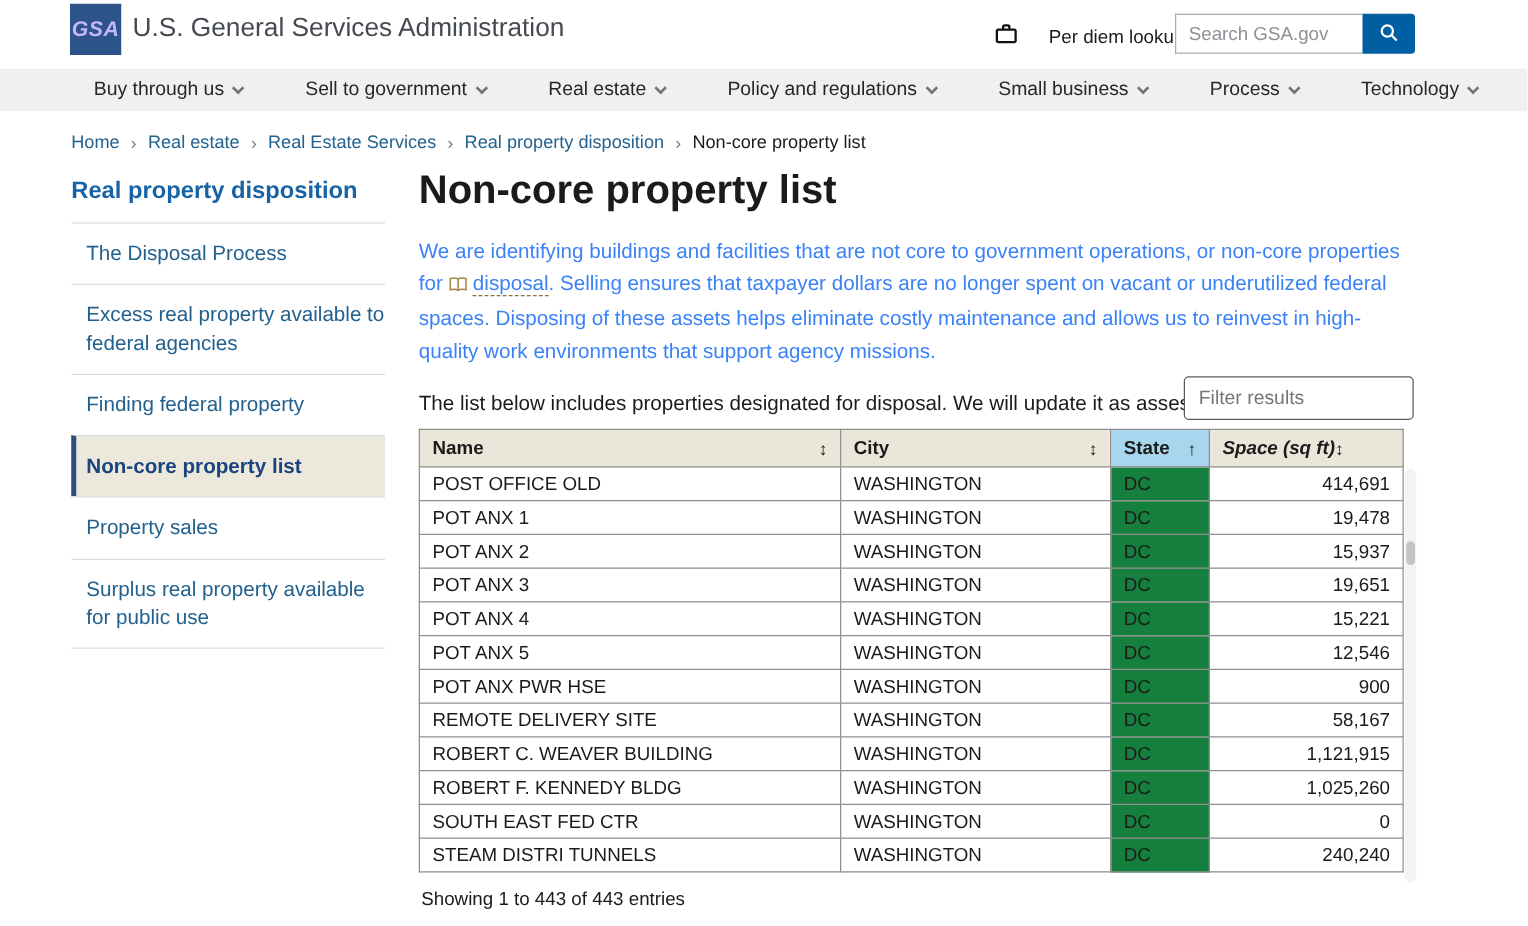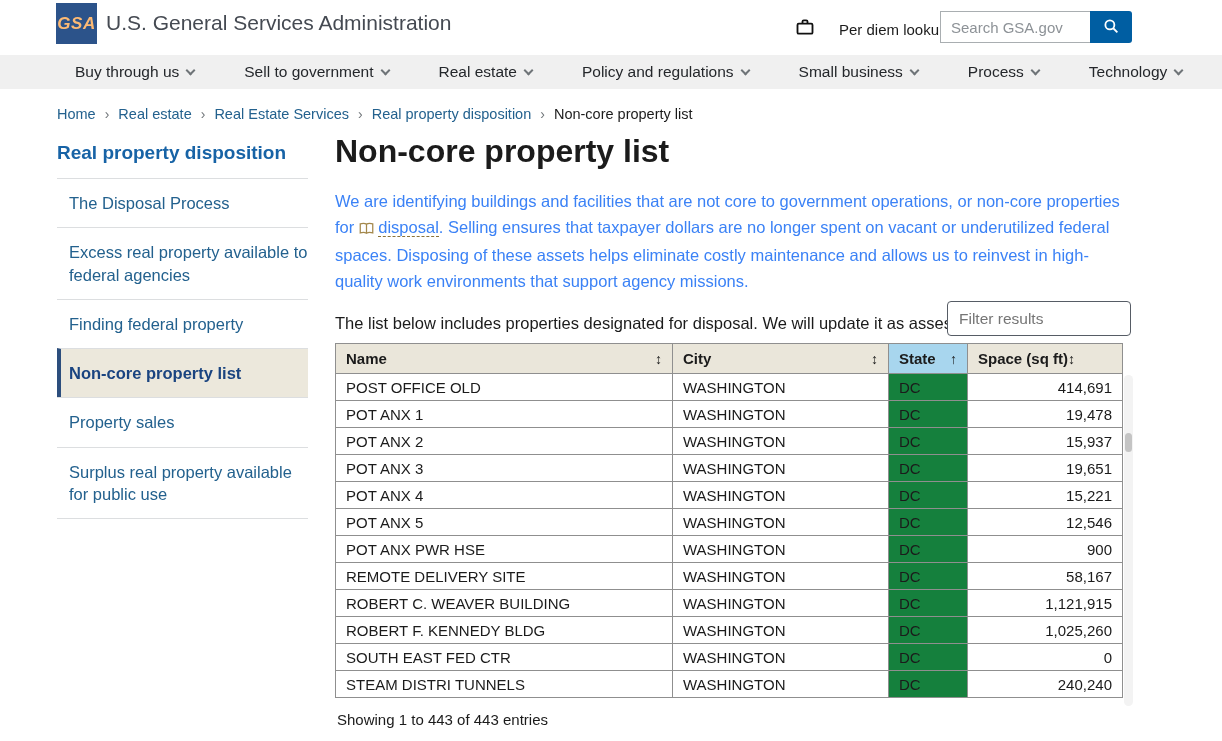--- a/index.html
+++ b/index.html
@@ -5,21 +5,21 @@
 <style>
   * { margin:0; padding:0; box-sizing:border-box; }
   html,body { background:#ffffff; }
   body { font-family:"Liberation Sans", sans-serif; color:#1b1b1b; }
   .page { position:relative; width:1222px; height:741px; background:#ffffff; overflow:hidden; }
 
   
   .site-header { position:absolute; top:0; left:0; width:1222px; height:55px; background:#ffffff; }
   .gsa-logo { position:absolute; left:56px; top:3px; width:41px; height:41px; background:#2c538a;
               display:flex; align-items:center; justify-content:center; }
-  .gsa-logo span { color:#fdba74; font-weight:bold; font-style:italic; font-size:17px; letter-spacing:0.5px; }
+  .gsa-logo span { color:#c4b5fd; font-weight:bold; font-style:italic; font-size:17px; letter-spacing:0.5px; }
   .site-name { position:absolute; left:106px; top:11px; font-size:21px; color:#454a52; }
   .perdiem { position:absolute; left:795px; top:17px; display:flex; align-items:center; gap:24px; cursor:pointer; }
   .perdiem .label { font-size:15px; color:#1b1b1b; }
   .searchbar { position:absolute; left:940px; top:11px; display:flex; }
   .searchbar input { width:150px; height:32px; border:1px solid #a9aeb1; border-right:none;
                      padding:0 10px; font-size:15px; color:#1b1b1b; outline:none;
                      font-family:"Liberation Sans", sans-serif; }
   .searchbar input::placeholder { color:#8d9297; }
   .search-btn { width:42px; height:32px; background:#005ea2; border:none; cursor:pointer;
                 display:flex; align-items:center; justify-content:center; border-radius:0 3px 3px 0; }
@@ -69,21 +69,21 @@
   .ptable td { height:27px; background:#ffffff; }
   .col-name  { width:337px; }
   .col-city  { width:216px; }
   .col-state { width:79px; }
   .col-space { width:155px; }
   th.state-h { background:#a8d6ee; }
   td.state-c { background:#15803d; }
   td.space-c, th.space-h { text-align:right; }
   .th-flex { display:flex; justify-content:space-between; align-items:center; }
   .sort-glyph { font-size:14px; font-weight:bold; color:#1b1b1b; }
-  th.space-h .th-inner { display:flex; justify-content:flex-start; align-items:center; gap:0; }
+  th.space-h .th-inner { display:flex; justify-content:flex-start; align-items:center; gap:0;font-style:italic; }
 
   
   .table-scrollbar { position:absolute; top:242px; left:789px; width:9px; height:331px; background:#f3f3f3; border-radius:5px; }
   .table-scrollbar .thumb { position:absolute; top:58px; left:1px; width:7px; height:19px; background:#c4c4c4; border-radius:4px; }
 
   .entries { position:absolute; top:578px; left:2px; font-size:15px; color:#1b1b1b; }
 </style>
 </head>
 <body>
 

